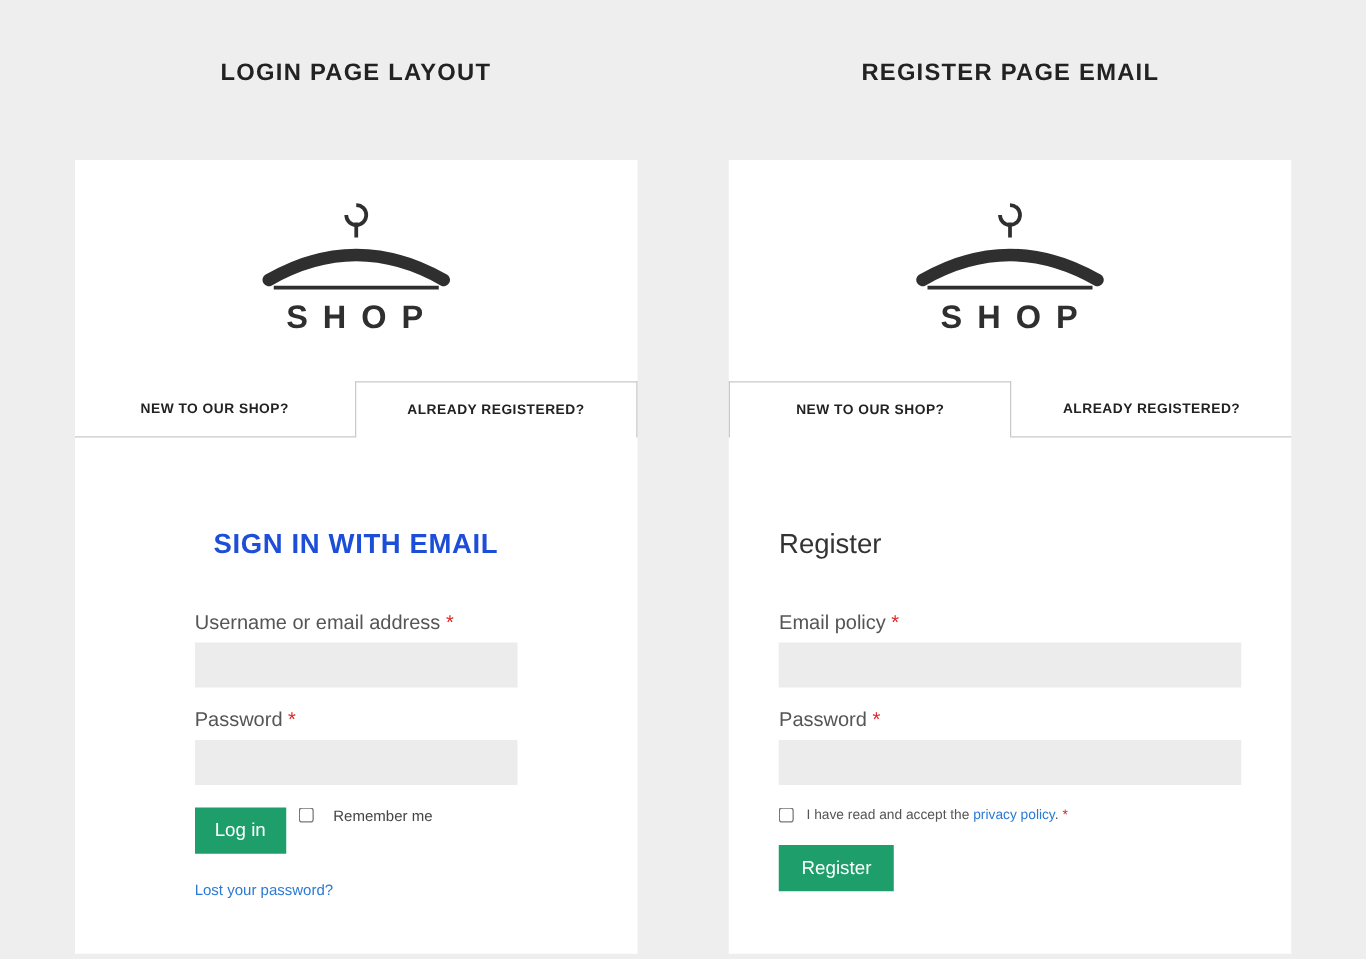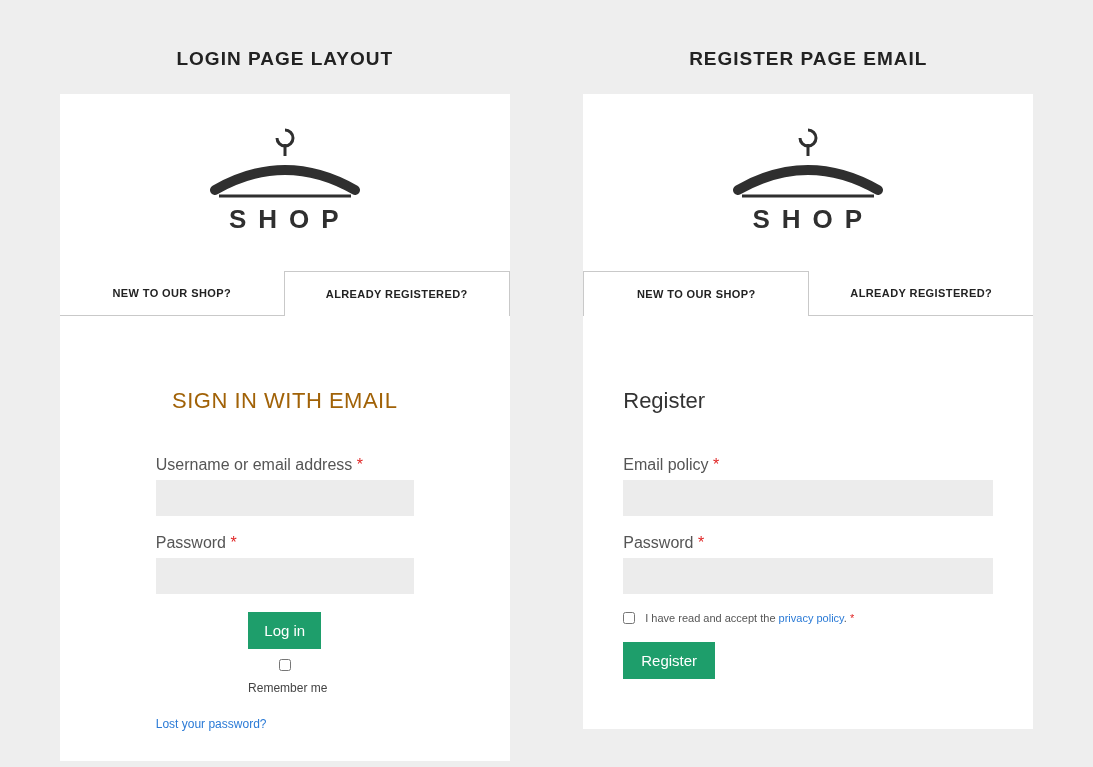--- a/index.html
+++ b/index.html
@@ -14,20 +14,21 @@
   .wrap {
     display: flex;
     gap: 42px;
     padding: 0 44px;
   }
   .col {
     flex: 1;
     display: flex;
     flex-direction: column;
     align-items: center;
+    gap: 34px;
   }
   .col-title {
     font-size: 19px;
     font-weight: 900;
     letter-spacing: 1px;
     color: #222;
     margin: 48px 0 24px 0;
   }
   .card {
     background: #fff;
@@ -86,24 +87,24 @@
   }
   .form-area {
     padding: 72px 58px 30px 58px;
   }
   .form-area.register-area {
     padding: 72px 40px 30px 40px;
   }
   .signin-heading {
     text-align: center;
     font-size: 22px;
-    font-weight: 400;
+    font-weight: 700;
     letter-spacing: 0.5px;
     margin-bottom: 42px;
-    color: #a16207;
+    color: #1d4ed8;
   }
   .register-heading {
     font-size: 22px;
     font-weight: 400;
     color: #333;
     margin-bottom: 42px;
   }
   .field-row {
     margin-bottom: 18px;
   }
@@ -118,25 +119,23 @@
     width: 100%;
     height: 36px;
     background: #ececec;
     border: none;
     padding: 0 8px;
     font-size: 13px;
   }
   .login-form-inner { padding: 0 38px; }
   .actions-row {
     display: flex;
-    align-items: center;
     gap: 10px;
     margin-top: 6px;
     padding: 0 38px;
-    flex-direction: column;
   }
   .btn {
     background: #1e9e6b;
     color: #fff;
     border: none;
     padding: 10px 16px;
     font-size: 15px;
     cursor: pointer;
   }
   .btn.reg { padding: 10px 18px; font-size: 15px; }

